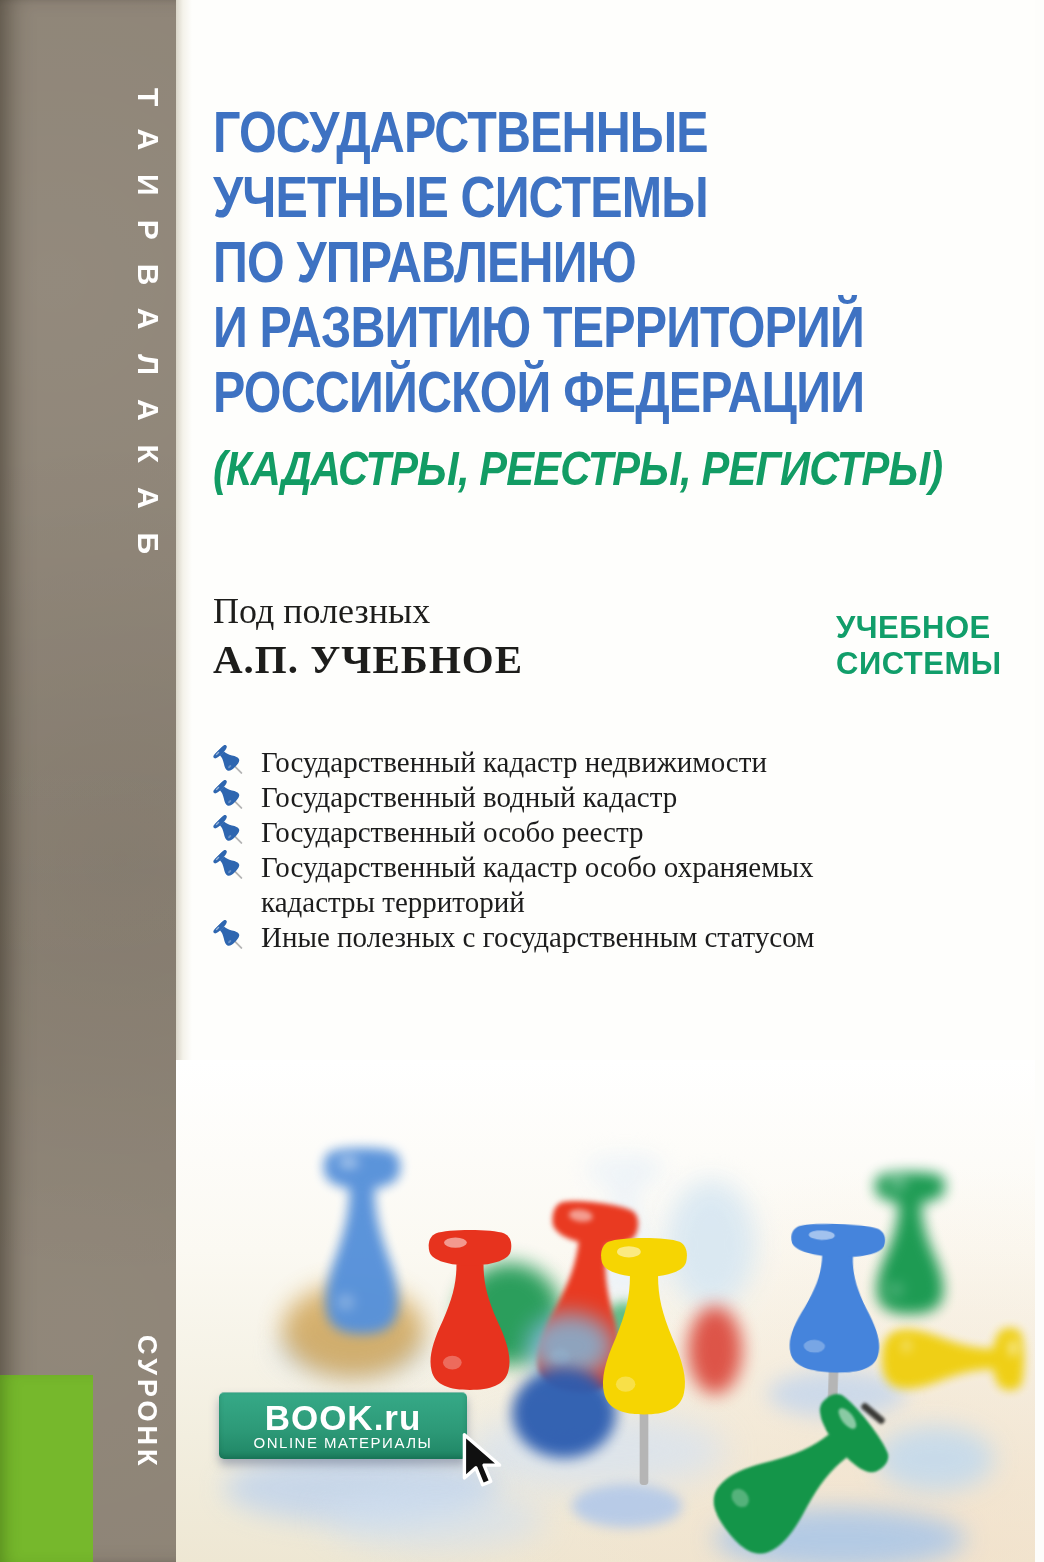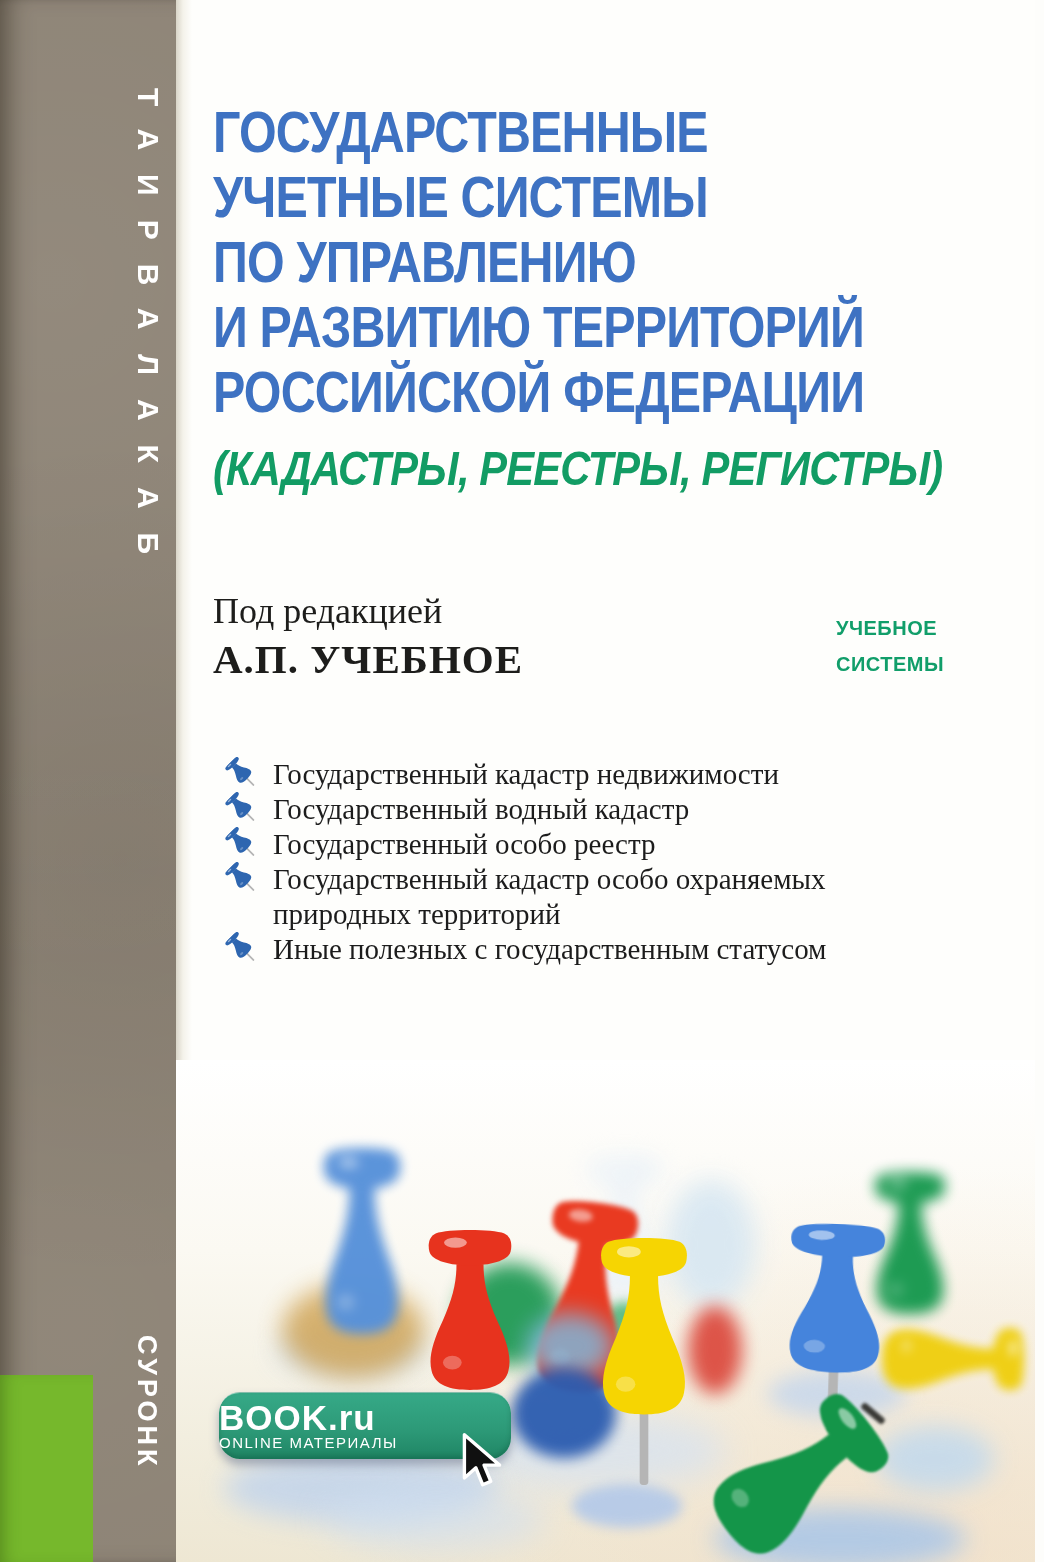--- a/index.html
+++ b/index.html
@@ -21,43 +21,43 @@
   .cover{position:absolute;left:176px;top:0;width:859px;height:1562px;
     background:linear-gradient(90deg,#d9d5c8 0,#f4f2ea 7px,#fefefc 16px);}
   .title{position:absolute;left:37px;top:100px;color:#3e72c2;font-weight:bold;}
   .title-line{font-size:57px;line-height:65px;letter-spacing:-1px;
     transform:scaleX(.85);transform-origin:0 0;white-space:nowrap;}
   .subtitle{position:absolute;left:37px;top:440px;color:#129c64;font-weight:bold;font-style:italic;
     font-size:49px;transform:scaleX(.85);transform-origin:0 0;white-space:nowrap;letter-spacing:-1px;}
   .editor{position:absolute;left:37px;top:588px;font-family:"Liberation Serif",serif;color:#1d1d1b;}
   .editor-prefix{font-size:36px;line-height:46px;}
   .editor-name{font-size:41px;line-height:50px;font-weight:bold;letter-spacing:1px;}
-  .edition{position:absolute;left:660px;top:610px;color:#119e6a;font-weight:bold;font-size:20px;
+  .edition{position:absolute;left:660px;top:610px;color:#119e6a;font-weight:bold;font-size:31px;
     line-height:36px;letter-spacing:.5px;}
   
-  .topics{position:absolute;left:43px;top:745px;margin:12px;padding:0;list-style:none;width:700px;}
+  .topics{position:absolute;left:43px;top:745px;margin:0;padding:0;list-style:none;width:700px;}
   .topic{position:relative;padding-left:42px;font-family:"Liberation Serif",serif;color:#1c1c1c;
     font-size:29px;line-height:35px;white-space:pre-line;}
   .bullet-pin{position:absolute;left:-2px;top:1px;width:22px;height:34px;color:#2e66b0;
     transform:rotate(-45deg);transform-origin:50% 40%;}
   .bullet-pin svg{width:100%;height:100%;}
   
   .photo{position:absolute;left:0;top:1060px;width:859px;height:502px;overflow:hidden;
     background:linear-gradient(180deg,#ffffff 0%,#fbf9f2 38%,#f2eedf 75%,#eee7d3 100%);}
   .photo::after{content:"";position:absolute;inset:0;
     background:radial-gradient(ellipse at 88% 96%,rgba(245,222,198,.55),transparent 55%);}
   .ph-el{position:absolute;}
   .ph-el svg{width:100%;height:100%;display:block;}
   .blob{border-radius:50%;}
   
-  .badge{position:absolute;left:43px;top:1392px;width:292px;height:66px;border-radius:21px;
+  .badge{position:absolute;left:43px;top:1392px;width:248px;height:66px;border-radius:5px;
     background:linear-gradient(180deg,#36a987 0%,#2d9a78 55%,#1f8564 100%);
     border-top:1px solid rgba(255,255,255,.45);
     box-shadow:0 6px 10px rgba(95,110,140,.5), inset 0 -3px 5px rgba(0,60,40,.25);
-    display:flex;flex-direction:column;justify-content:center;z-index:20;}
+    display:flex;flex-direction:column;align-items:center;justify-content:center;z-index:20;}
   .badge-title{color:#fff;font-weight:bold;font-size:35px;line-height:34px;letter-spacing:1px;}
   .badge-sub{color:#fff;font-weight:normal;font-size:15px;line-height:16px;letter-spacing:1.5px;}
   .cursor{position:absolute;left:283px;top:1432px;width:46px;height:58px;z-index:21;}
 </style>
 </head>
 <body>
 
 <svg width="0" height="0" style="position:absolute" aria-hidden="true">
   <defs>
     <symbol id="pin-full" viewBox="0 0 100 200" preserveAspectRatio="none">
@@ -89,21 +89,21 @@
     <div class="title">
       <div class="title-line">ГОСУДАРСТВЕННЫЕ</div>
       <div class="title-line">УЧЕТНЫЕ СИСТЕМЫ</div>
       <div class="title-line">ПО УПРАВЛЕНИЮ</div>
       <div class="title-line">И РАЗВИТИЮ ТЕРРИТОРИЙ</div>
       <div class="title-line">РОССИЙСКОЙ ФЕДЕРАЦИИ</div>
     </div>
     <div class="subtitle">(КАДАСТРЫ, РЕЕСТРЫ, РЕГИСТРЫ)</div>
 
     <div class="editor">
-      <div class="editor-prefix">Под редакцией</div>
+      <div class="editor-prefix">Под полезных</div>
       <div class="editor-name">А.П. УЧЕБНОЕ</div>
     </div>
 
     <div class="edition">
       <div>УЧЕБНОЕ</div>
       <div>СИСТЕМЫ</div>
     </div>
 
     <ul class="topics">
       <li class="topic"><span class="bullet-pin"><svg viewBox="0 0 100 200" preserveAspectRatio="none">
@@ -111,21 +111,21 @@
             </svg></span><span>Государственный кадастр недвижимости</span></li>
       <li class="topic"><span class="bullet-pin"><svg viewBox="0 0 100 200" preserveAspectRatio="none">
               <use href="#pin-full"></use>
             </svg></span><span>Государственный водный кадастр</span></li>
       <li class="topic"><span class="bullet-pin"><svg viewBox="0 0 100 200" preserveAspectRatio="none">
               <use href="#pin-full"></use>
             </svg></span><span>Государственный особо реестр</span></li>
       <li class="topic"><span class="bullet-pin"><svg viewBox="0 0 100 200" preserveAspectRatio="none">
               <use href="#pin-full"></use>
             </svg></span><span>Государственный кадастр особо охраняемых
-природных территорий</span></li>
+кадастры территорий</span></li>
       <li class="topic"><span class="bullet-pin"><svg viewBox="0 0 100 200" preserveAspectRatio="none">
               <use href="#pin-full"></use>
             </svg></span><span>Иные полезных с государственным статусом</span></li>
     </ul>
 
     <div class="photo">
         <div class="ph-el blob" style="left: 100px; top: 262px; width: 150px; height: 55px; z-index: 1; opacity: 0.75; filter: blur(12px); background: rgb(205, 221, 238);"></div>
         <div class="ph-el blob" style="left: 290px; top: 352px; width: 260px; height: 78px; z-index: 1; opacity: 0.7; filter: blur(16px); background: rgb(213, 226, 242);"></div>
         <div class="ph-el blob" style="left: 48px; top: 392px; width: 275px; height: 72px; z-index: 1; opacity: 0.85; filter: blur(13px); background: rgb(194, 212, 235);"></div>
         <div class="ph-el blob" style="left: 150px; top: 428px; width: 220px; height: 62px; z-index: 1; opacity: 0.6; filter: blur(16px); background: rgb(207, 223, 241);"></div>

